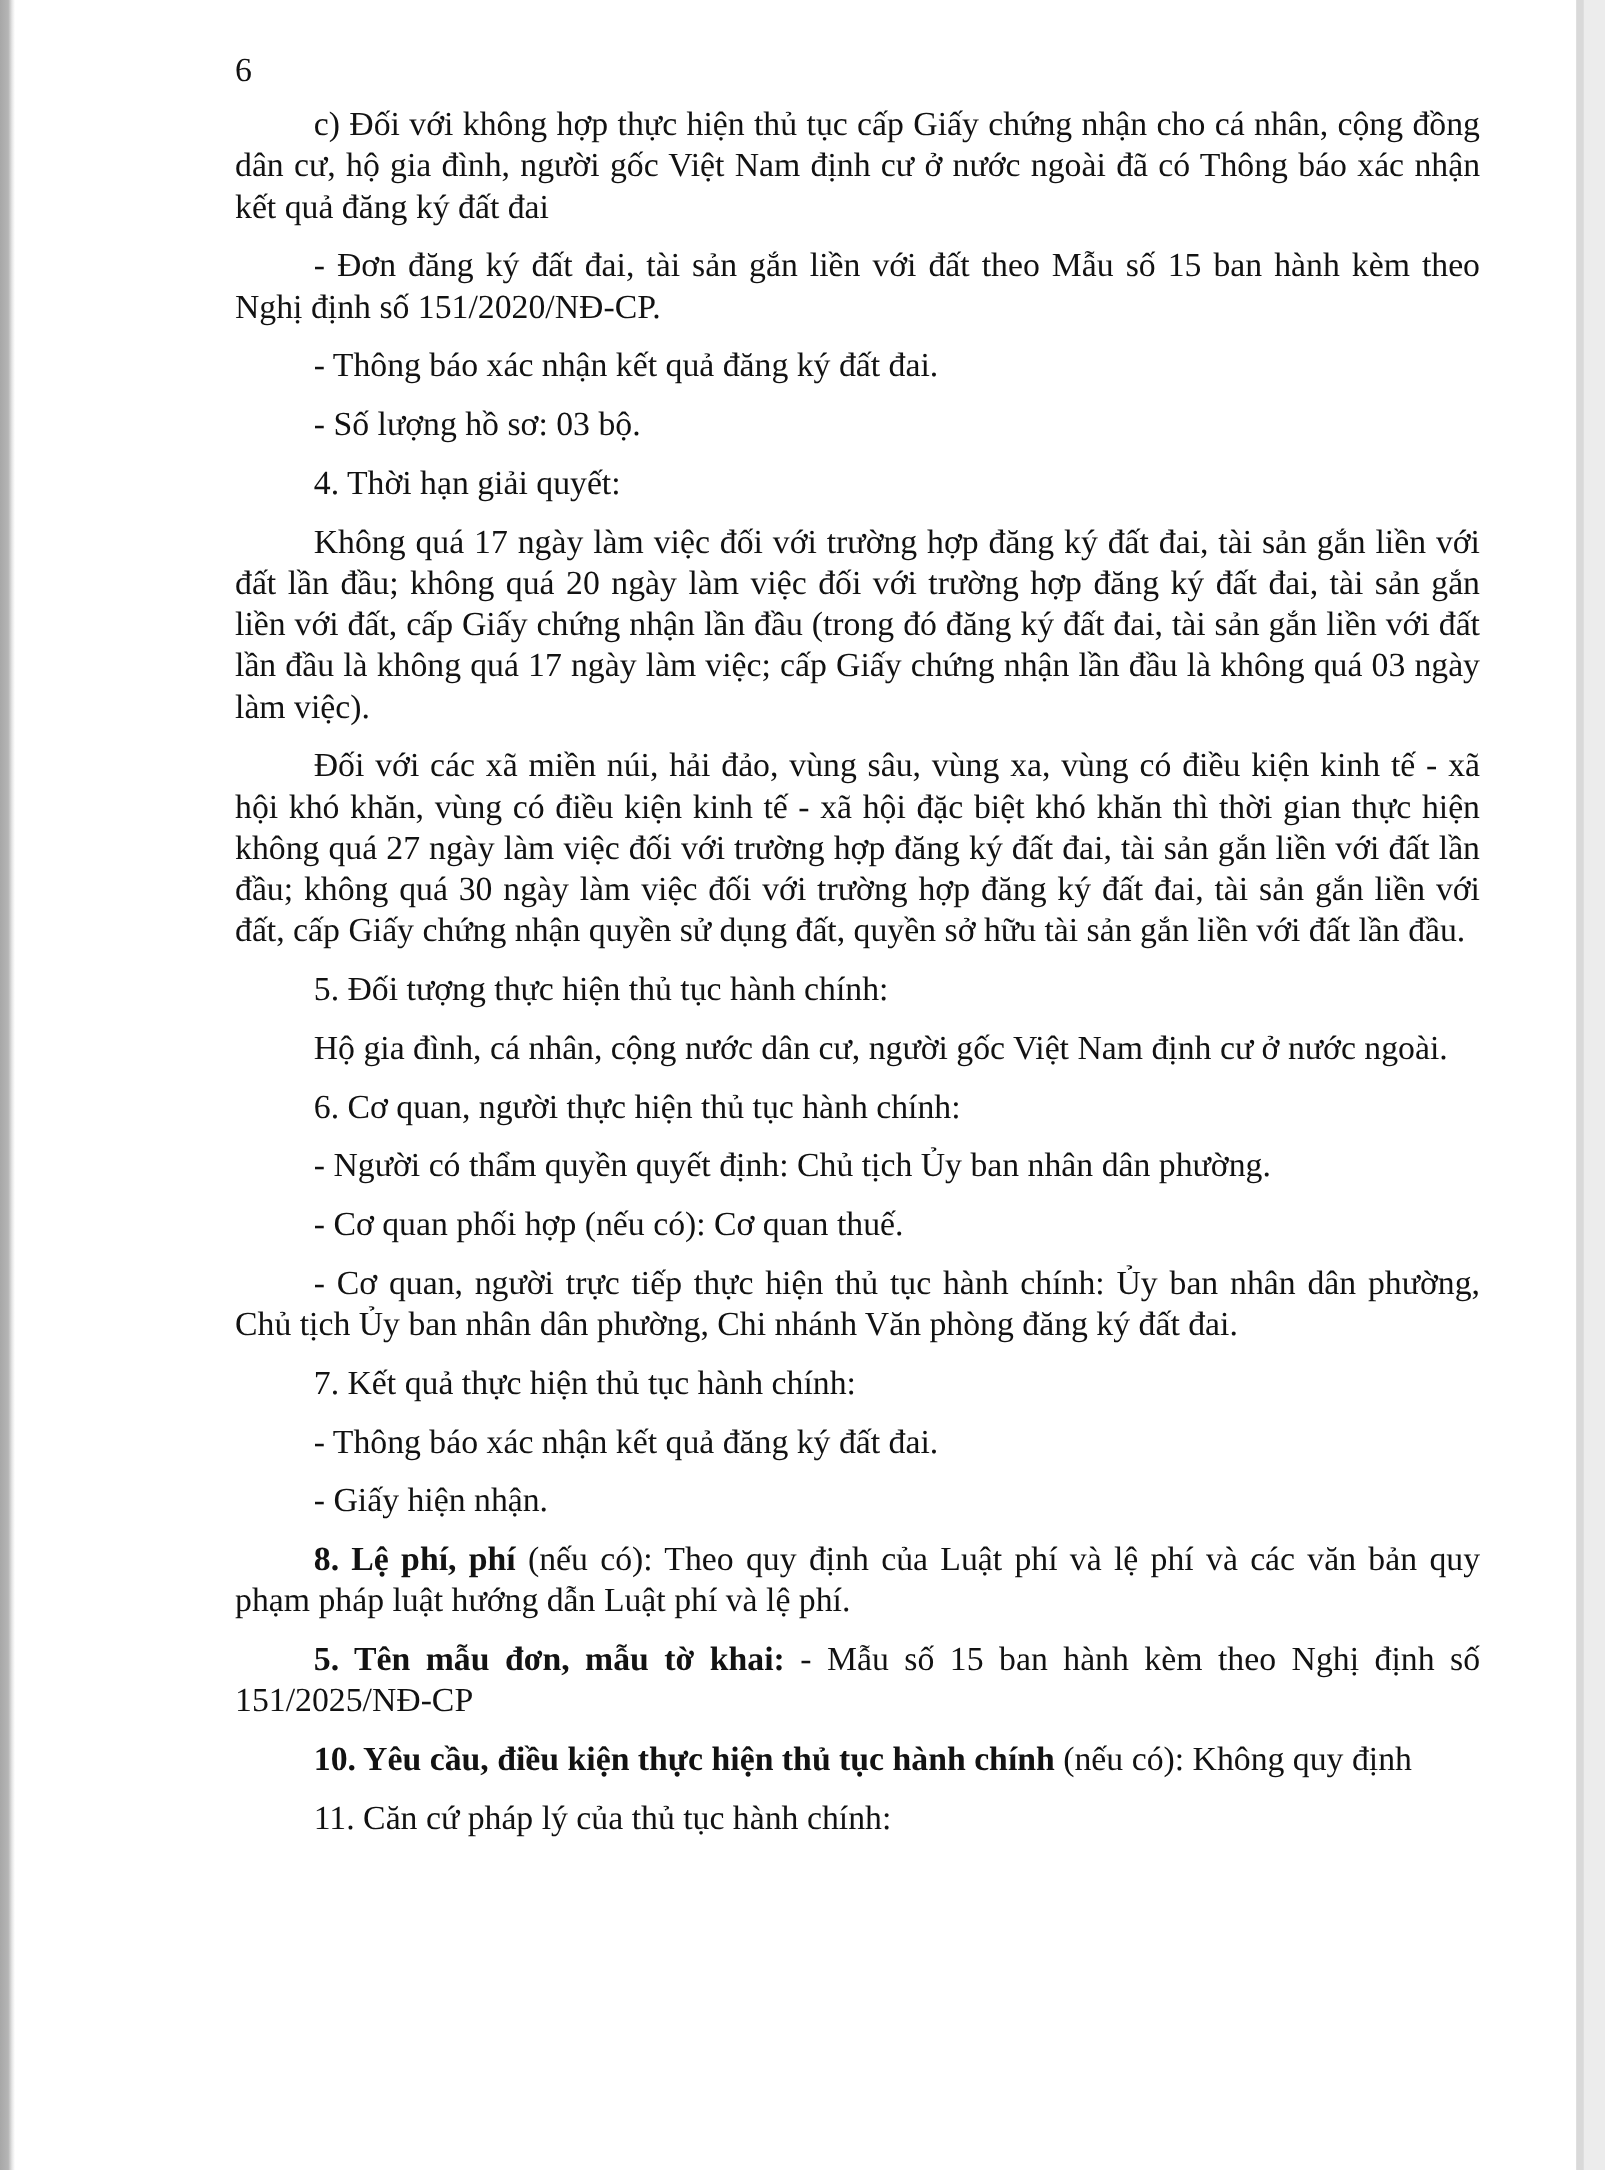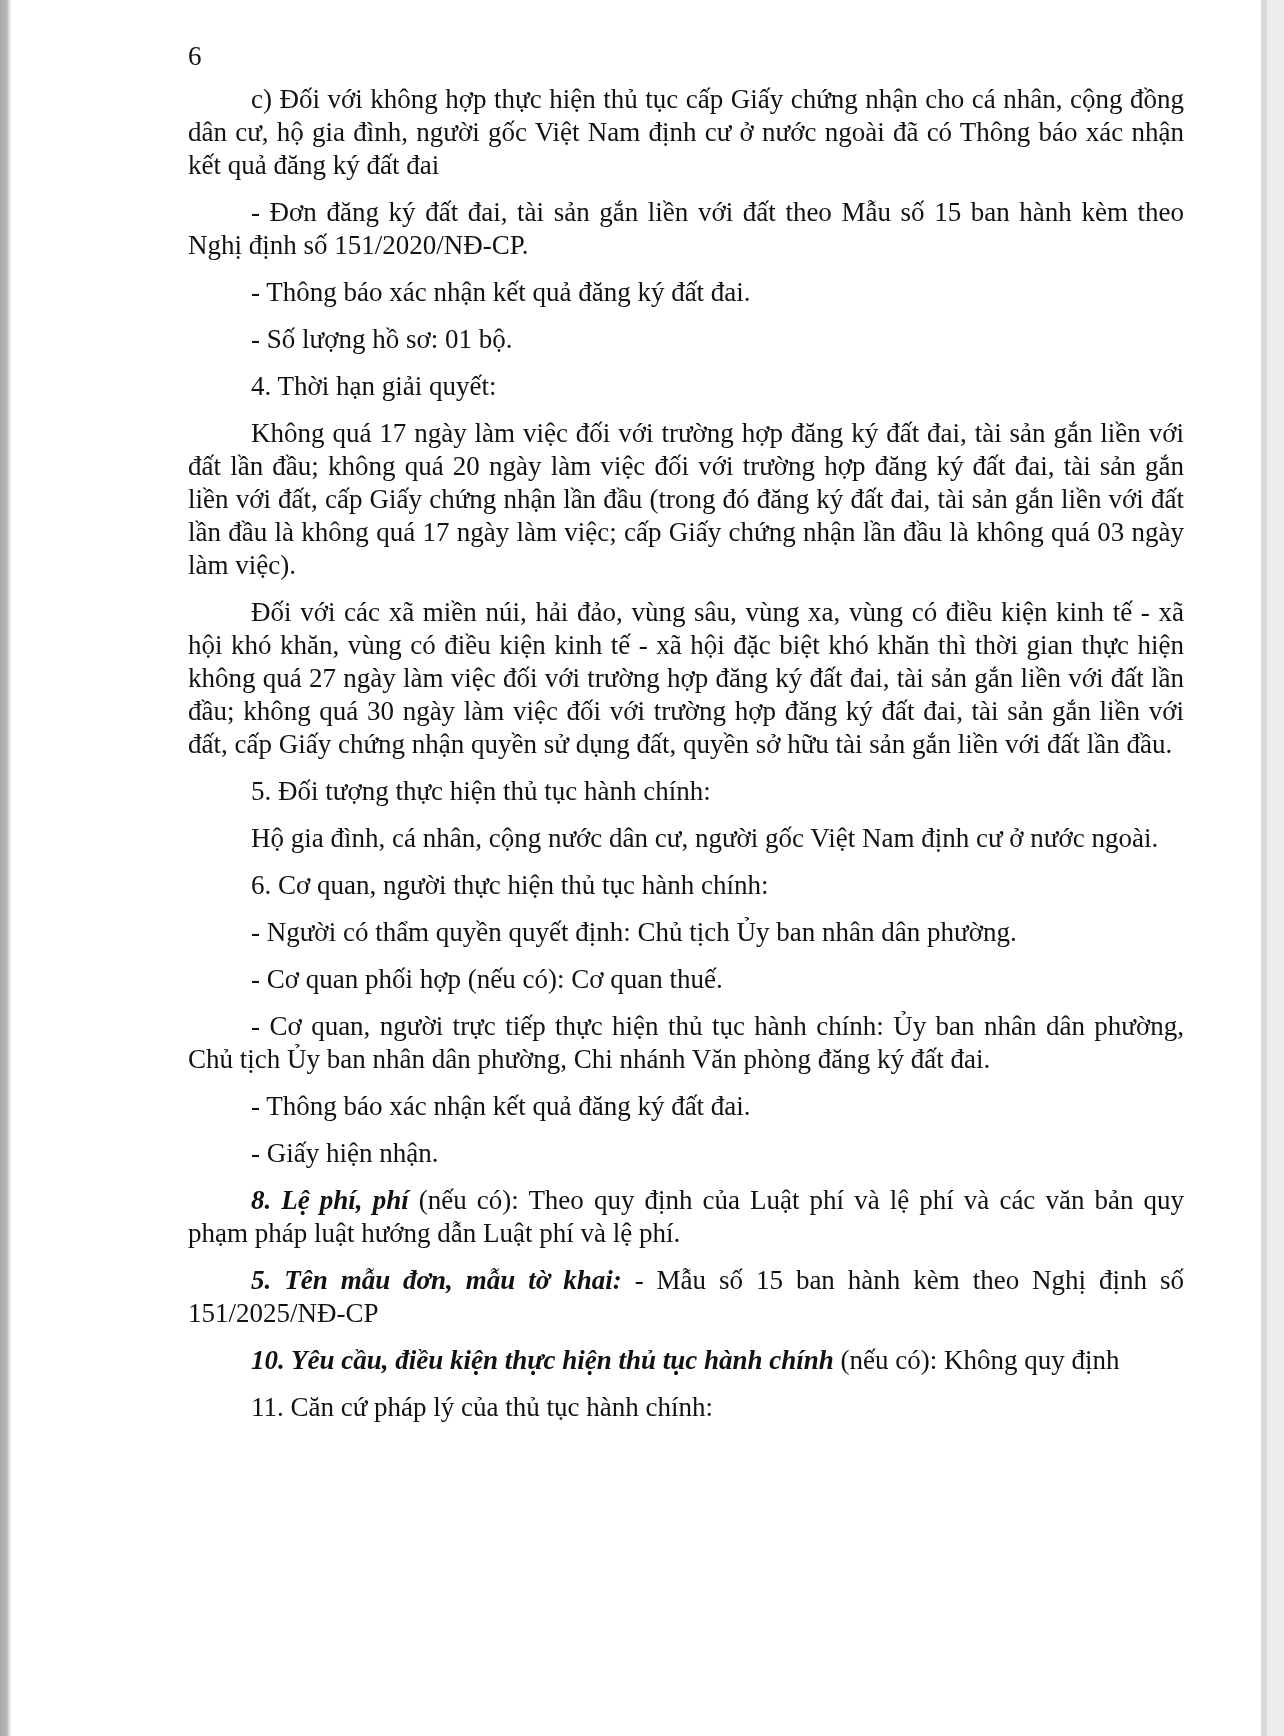--- a/index.html
+++ b/index.html
@@ -50,59 +50,59 @@
   .page-num {
     text-align: center;
     text-indent: 0 !important;
     margin-bottom: 10px !important;
   }
   .heading {
     font-weight: normal;
   }
   .b {
     font-weight: bold;
-    font-style: italic;
   }
 </style>
 </head>
 <body>
 
 <div class="page">
   <div class="edge-left"></div>
   <div class="edge-right"></div>
 
   <div class="content">
     <p class="page-num">6</p>
 
     <p>c) Đối với không hợp thực hiện thủ tục cấp Giấy chứng nhận cho cá nhân, cộng đồng dân cư, hộ gia đình, người gốc Việt Nam định cư ở nước ngoài đã có Thông báo xác nhận kết quả đăng ký đất đai</p>
 
     <p>- Đơn đăng ký đất đai, tài sản gắn liền với đất theo Mẫu số 15 ban hành kèm theo Nghị định số 151/2020/NĐ-CP.</p>
 
     <p>- Thông báo xác nhận kết quả đăng ký đất đai.</p>
 
-    <p>- Số lượng hồ sơ: 01 bộ.</p>
+    <p>- Số lượng hồ sơ: 03 bộ.</p>
 
     <p class="heading">4. Thời hạn giải quyết:</p>
 
     <p>Không quá 17 ngày làm việc đối với trường hợp đăng ký đất đai, tài sản gắn liền với đất lần đầu; không quá 20 ngày làm việc đối với trường hợp đăng ký đất đai, tài sản gắn liền với đất, cấp Giấy chứng nhận lần đầu (trong đó đăng ký đất đai, tài sản gắn liền với đất lần đầu là không quá 17 ngày làm việc; cấp Giấy chứng nhận lần đầu là không quá 03 ngày làm việc).</p>
 
     <p>Đối với các xã miền núi, hải đảo, vùng sâu, vùng xa, vùng có điều kiện kinh tế - xã hội khó khăn, vùng có điều kiện kinh tế - xã hội đặc biệt khó khăn thì thời gian thực hiện không quá 27 ngày làm việc đối với trường hợp đăng ký đất đai, tài sản gắn liền với đất lần đầu; không quá 30 ngày làm việc đối với trường hợp đăng ký đất đai, tài sản gắn liền với đất, cấp Giấy chứng nhận quyền sử dụng đất, quyền sở hữu tài sản gắn liền với đất lần đầu.</p>
 
     <p class="heading">5. Đối tượng thực hiện thủ tục hành chính:</p>
 
     <p>Hộ gia đình, cá nhân, cộng nước dân cư, người gốc Việt Nam định cư ở nước ngoài.</p>
 
     <p class="heading">6. Cơ quan, người thực hiện thủ tục hành chính:</p>
 
     <p>- Người có thẩm quyền quyết định: Chủ tịch Ủy ban nhân dân phường.</p>
 
     <p>- Cơ quan phối hợp (nếu có): Cơ quan thuế.</p>
 
     <p>- Cơ quan, người trực tiếp thực hiện thủ tục hành chính: Ủy ban nhân dân phường, Chủ tịch Ủy ban nhân dân phường, Chi nhánh Văn phòng đăng ký đất đai.</p>
 
+    <p class="heading">7. Kết quả thực hiện thủ tục hành chính:</p>
 
     <p>- Thông báo xác nhận kết quả đăng ký đất đai.</p>
 
     <p>- Giấy hiện nhận.</p>
 
     <p><span class="b">8. Lệ phí, phí</span><span> (nếu có): Theo quy định của Luật phí và lệ phí và các văn bản quy phạm pháp luật hướng dẫn Luật phí và lệ phí.</span></p>
 
     <p><span class="b">5. Tên mẫu đơn, mẫu tờ khai:</span><span> - Mẫu số 15 ban hành kèm theo Nghị định số 151/2025/NĐ-CP</span></p>
 
     <p><span class="b">10. Yêu cầu, điều kiện thực hiện thủ tục hành chính</span><span> (nếu có): Không quy định</span></p>

